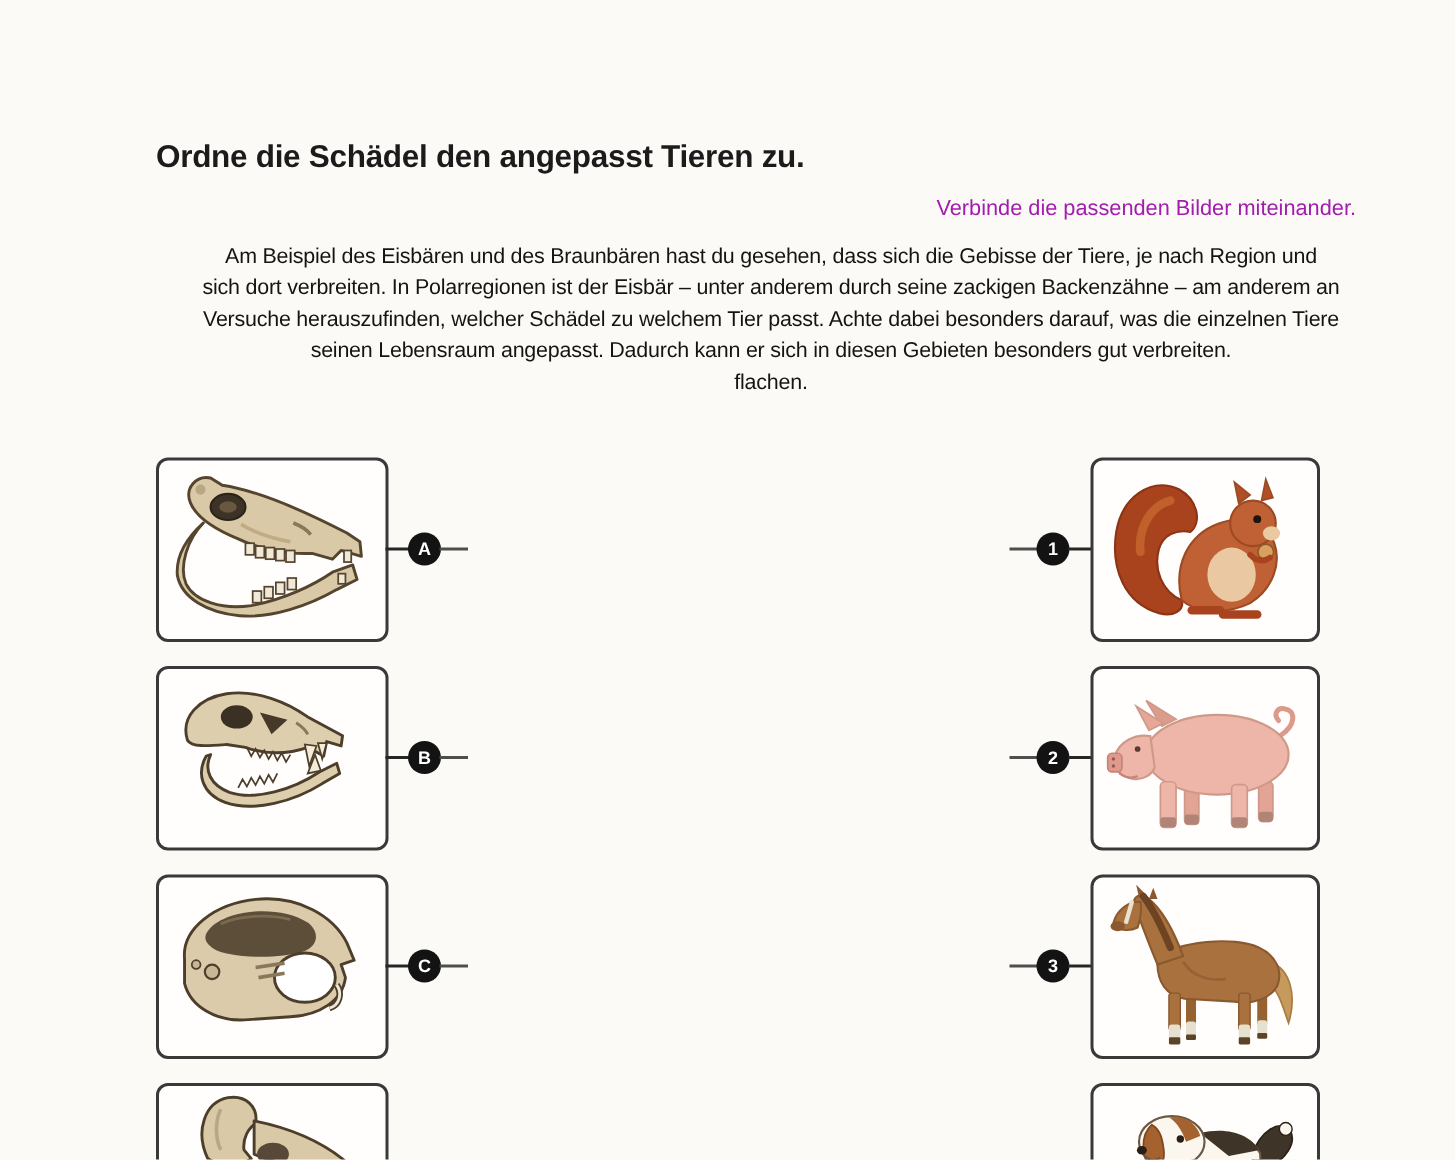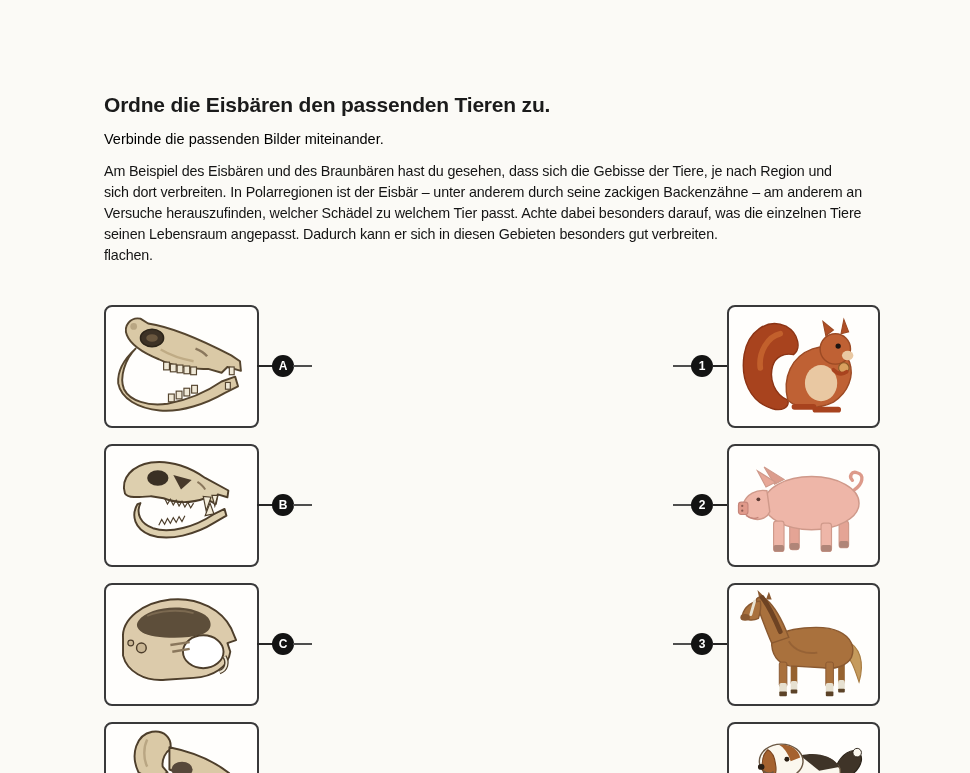--- a/index.html
+++ b/index.html
@@ -4,23 +4,23 @@
 <style>
   html,body{margin:0;padding:0;}
   body{
     width:970px;height:773px;position:relative;overflow:hidden;
     background:#fbfaf6;
     font-family:"Liberation Sans",sans-serif;
     -webkit-font-smoothing:antialiased;
   }
   .header{position:absolute;left:104px;top:92px;width:800px;}
   .title{margin:0;font-size:21px;line-height:26px;font-weight:700;color:#1b1b1b;letter-spacing:-0.2px;}
-  .subtitle{margin:11px 0 0 0;font-size:14.5px;line-height:20px;color:#000000;}
+  .subtitle{margin:11px 0 0 0;font-size:14.5px;line-height:20px;color:#a21caf;text-align:right;}
   .instructions{position:absolute;left:104px;top:161px;width:820px;font-size:14.3px;line-height:21px;color:#141414;letter-spacing:-0.15px;}
-  .iline{display:block;white-space:nowrap;}
+  .iline{display:block;white-space:nowrap;text-align:center;}
   .card{
     position:absolute;width:155px;height:123px;box-sizing:border-box;
     background:#fffefc;border:2px solid #39393a;border-radius:8px;
     display:flex;align-items:center;justify-content:center;overflow:hidden;
   }
   .card.right{width:153px;}
   .cline{position:absolute;height:2px;background:#262626;}
   .cstub{position:absolute;height:2px;background:#4e4e4e;}
   .badge{
     position:absolute;width:22px;height:22px;border-radius:50%;
@@ -28,21 +28,21 @@
     display:flex;align-items:center;justify-content:center;user-select:none;
   }
   svg{display:block;}
 </style>
 </head>
 <body>
 
 <div>
 
   <div class="header">
-    <h1 class="title">Ordne die Eisbären den passenden Tieren zu.</h1>
+    <h1 class="title">Ordne die Schädel den angepasst Tieren zu.</h1>
     <p class="subtitle">Verbinde die passenden Bilder miteinander.</p>
   </div>
 
   <div class="instructions">
     <span class="iline">Am Beispiel des Eisbären und des Braunbären hast du gesehen, dass sich die Gebisse der Tiere, je nach Region und</span>
     <span class="iline">sich dort verbreiten. In Polarregionen ist der Eisbär – unter anderem durch seine zackigen Backenzähne – am anderem an</span>
     <span class="iline">Versuche herauszufinden, welcher Schädel zu welchem Tier passt. Achte dabei besonders darauf, was die einzelnen Tiere</span>
     <span class="iline">seinen Lebensraum angepasst. Dadurch kann er sich in diesen Gebieten besonders gut verbreiten.</span>
     <span class="iline">flachen.</span>
   </div>

